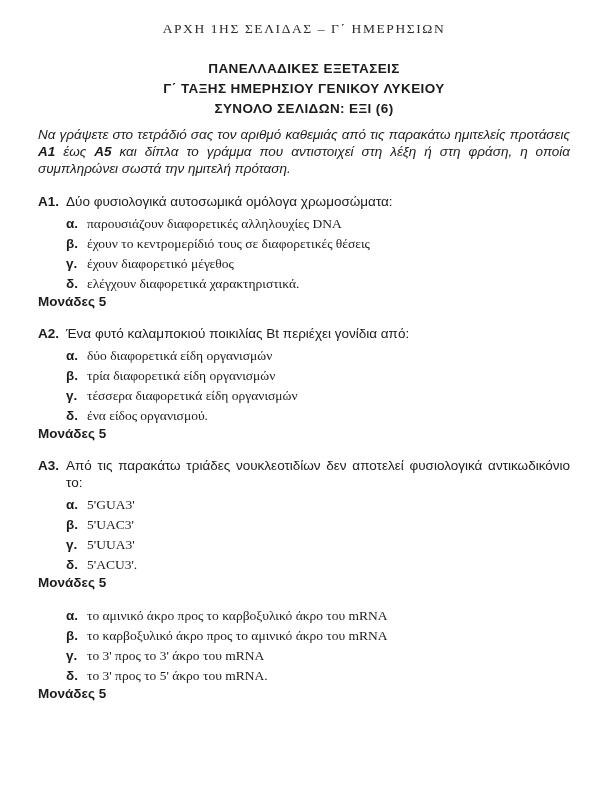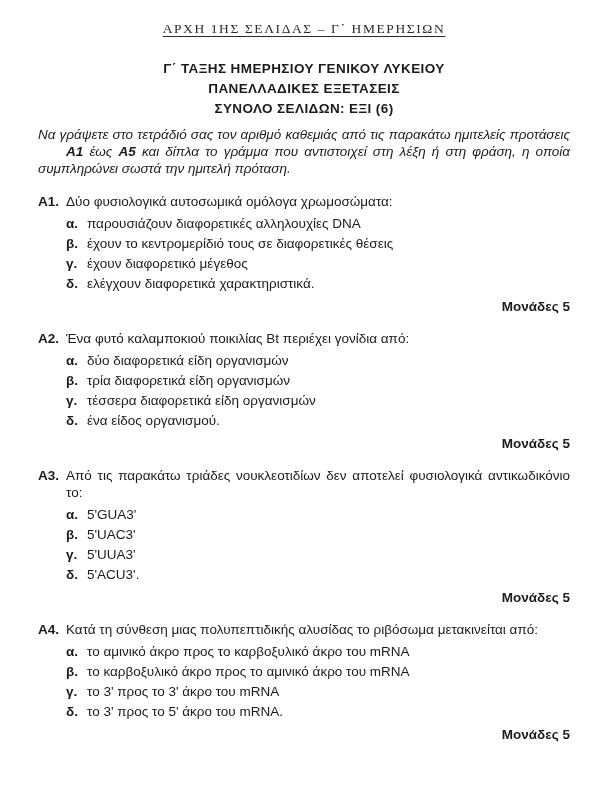--- a/index.html
+++ b/index.html
@@ -22,21 +22,20 @@
     background: #ffffff;
   }
   .header-line {
     text-align: center;
     font-family: "Liberation Serif", serif;
     font-size: 13.5px;
     letter-spacing: 1.6px;
     color: #2a2a2a;
   }
   .header-line .underlined {
-    text-decoration: underline;
     text-underline-offset: 3px;
   }
   .title-block {
     margin-top: 22px;
     text-align: center;
     font-weight: bold;
     font-size: 13.5px;
     letter-spacing: 0.4px;
     line-height: 20px;
   }
@@ -78,45 +77,44 @@
     font-size: 13.5px;
     line-height: 20px;
   }
   .opt-letter {
     flex: none;
     width: 21px;
     font-weight: bold;
   }
   .opt-text {
     flex: 1;
+    font-family: Liberation Serif, serif;
   }
   .points {
-    margin-top: 5px;
-    text-align: right;
     font-weight: bold;
     font-size: 13.5px;
   }
 </style>
 </head>
 <body>
 
 <div class="page">
 
   <div class="header-line">
     <span class="underlined">ΑΡΧΗ 1ΗΣ ΣΕΛΙΔΑΣ – Γ΄ ΗΜΕΡΗΣΙΩΝ</span>
   </div>
 
   <div class="title-block">
+    <div>ΠΑΝΕΛΛΑΔΙΚΕΣ ΕΞΕΤΑΣΕΙΣ</div>
     <div>Γ΄ ΤΑΞΗΣ ΗΜΕΡΗΣΙΟΥ ΓΕΝΙΚΟΥ ΛΥΚΕΙΟΥ</div>
-    <div>ΠΑΝΕΛΛΑΔΙΚΕΣ ΕΞΕΤΑΣΕΙΣ</div>
     <div>ΣΥΝΟΛΟ ΣΕΛΙΔΩΝ: ΕΞΙ (6)</div>
   </div>
 
 
-  <div class="intro"><span>Να γράψετε στο τετράδιό σας τον αριθμό καθεμιάς από τις παρακάτω ημιτελείς προτάσεις </span><span style="font-weight: bold; margin-left: 28px;">Α1</span><span> έως </span><span style="font-weight: bold;">Α5</span><span> και δίπλα το γράμμα που αντιστοιχεί στη λέξη ή στη φράση, η οποία συμπληρώνει σωστά την ημιτελή πρόταση.</span></div>
+  <div class="intro"><span>Να γράψετε στο τετράδιό σας τον αριθμό καθεμιάς από τις παρακάτω ημιτελείς προτάσεις </span><span style="font-weight: bold;">Α1</span><span> έως </span><span style="font-weight: bold;">Α5</span><span> και δίπλα το γράμμα που αντιστοιχεί στη λέξη ή στη φράση, η οποία συμπληρώνει σωστά την ημιτελή πρόταση.</span></div>
 
   <div>
   <div class="question">
     <div class="stem">
       <span class="qnum">Α1.</span>
       <span class="stem-text"><span>Δύο φυσιολογικά αυτοσωμικά ομόλογα χρωμοσώματα:</span></span>
     </div>
     <div class="options">
           <div class="option">
             <span class="opt-letter">α.</span>
@@ -184,24 +182,20 @@
           </div>
           <div class="option">
             <span class="opt-letter">δ.</span>
             <span class="opt-text">5'ACU3'.</span>
           </div>
         </div>
     <div class="points">Μονάδες 5</div>
   </div>
 
   <div class="question">
-    <div class="stem">
-      <span class="qnum">Α4.</span>
-      <span class="stem-text"><span>Κατά τη σύνθεση μιας πολυπεπτιδικής αλυσίδας το ριβόσωμα μετακινείται από:</span></span>
-    </div>
     <div class="options">
           <div class="option">
             <span class="opt-letter">α.</span>
             <span class="opt-text">το αμινικό άκρο προς το καρβοξυλικό άκρο του mRNA</span>
           </div>
           <div class="option">
             <span class="opt-letter">β.</span>
             <span class="opt-text">το καρβοξυλικό άκρο προς το αμινικό άκρο του mRNA</span>
           </div>
           <div class="option">

